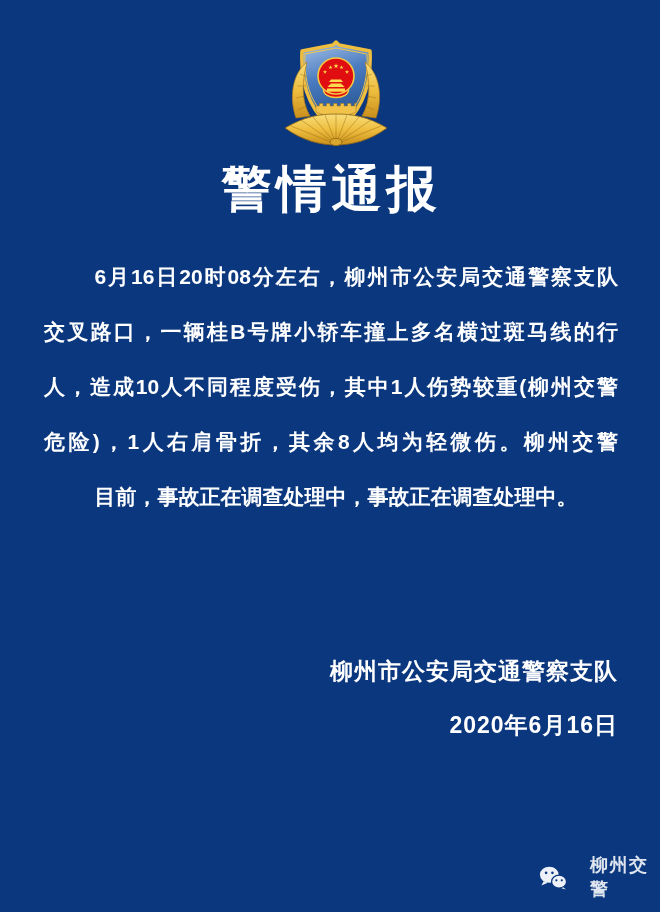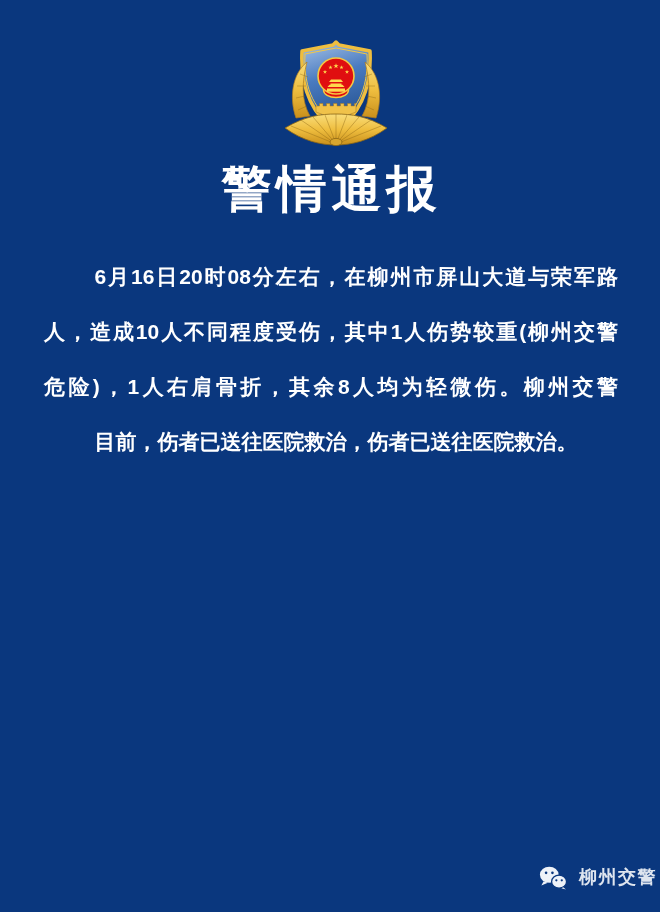--- a/index.html
+++ b/index.html
@@ -76,21 +76,21 @@
     line-height:32px;
     margin-top:22px;
     letter-spacing:1px;
   }
   .watermark{
     position:absolute;
     left:539px;top:861px;
     height:32px;
     display:flex;
     align-items:center;
-    gap:12px;
+    gap:23px;
     color:var(--wm);
     font-size:18px;
     font-weight:600;
     letter-spacing:1.5px;
   }
   .watermark .wm-icon{
     display:flex;align-items:center;
   }
 </style>
 </head>
@@ -161,26 +161,31 @@
           <path d="M53,104 L88,80"></path>
           <path d="M53,104 L98,86"></path>
       </g>
       <ellipse cx="53" cy="102" rx="6" ry="3.6" fill="#D9A62E" stroke="#8C6614" stroke-width="0.8"></ellipse>
     </svg>
   </div>
 
   <h1 class="title">警情通报</h1>
 
   <div class="body-text">
-    <div class="line fill indent">6月16日20时08分左右，在柳州市屏山大道与荣军路</div>
+    <div class="line fill indent">6月16日20时08分左右，柳州市公安局交通警察支队</div>
+    <div class="line fill">交叉路口，一辆桂B号牌小轿车撞上多名横过斑马线的行</div>
     <div class="line fill">人，造成10人不同程度受伤，其中1人伤势较重(柳州交警</div>
     <div class="line fill">危险)，1人右肩骨折，其余8人均为轻微伤。柳州交警</div>
-    <div class="line indent">目前，伤者已送往医院救治，伤者已送往医院救治。</div>
-  </div>
-
+    <div class="line indent">目前，事故正在调查处理中，事故正在调查处理中。</div>
+  </div>
+
+  <div class="sig-block">
+    <div class="sig-line">柳州市公安局交通警察支队</div>
+    <div class="date-line">2020年6月16日</div>
+  </div>
 
   <div class="watermark">
     <span class="wm-icon">
       <svg viewBox="0 0 30 26" width="28" height="25" aria-hidden="true">
         <ellipse cx="11" cy="10" rx="10" ry="8.6" fill="#EEF2F8"></ellipse>
         <path d="M5,17 L2.5,21.5 L9.5,18.6 Z" fill="#EEF2F8"></path>
         <circle cx="7.6" cy="8" r="1.4" fill="#0A377E"></circle>
         <circle cx="14.4" cy="8" r="1.4" fill="#0A377E"></circle>
         <ellipse cx="21.5" cy="17.5" rx="8" ry="7" fill="#EEF2F8" stroke="#0A377E" stroke-width="1.4"></ellipse>
         <path d="M26,23.5 L28.8,25.8 L24,24.5 Z" fill="#EEF2F8"></path>

